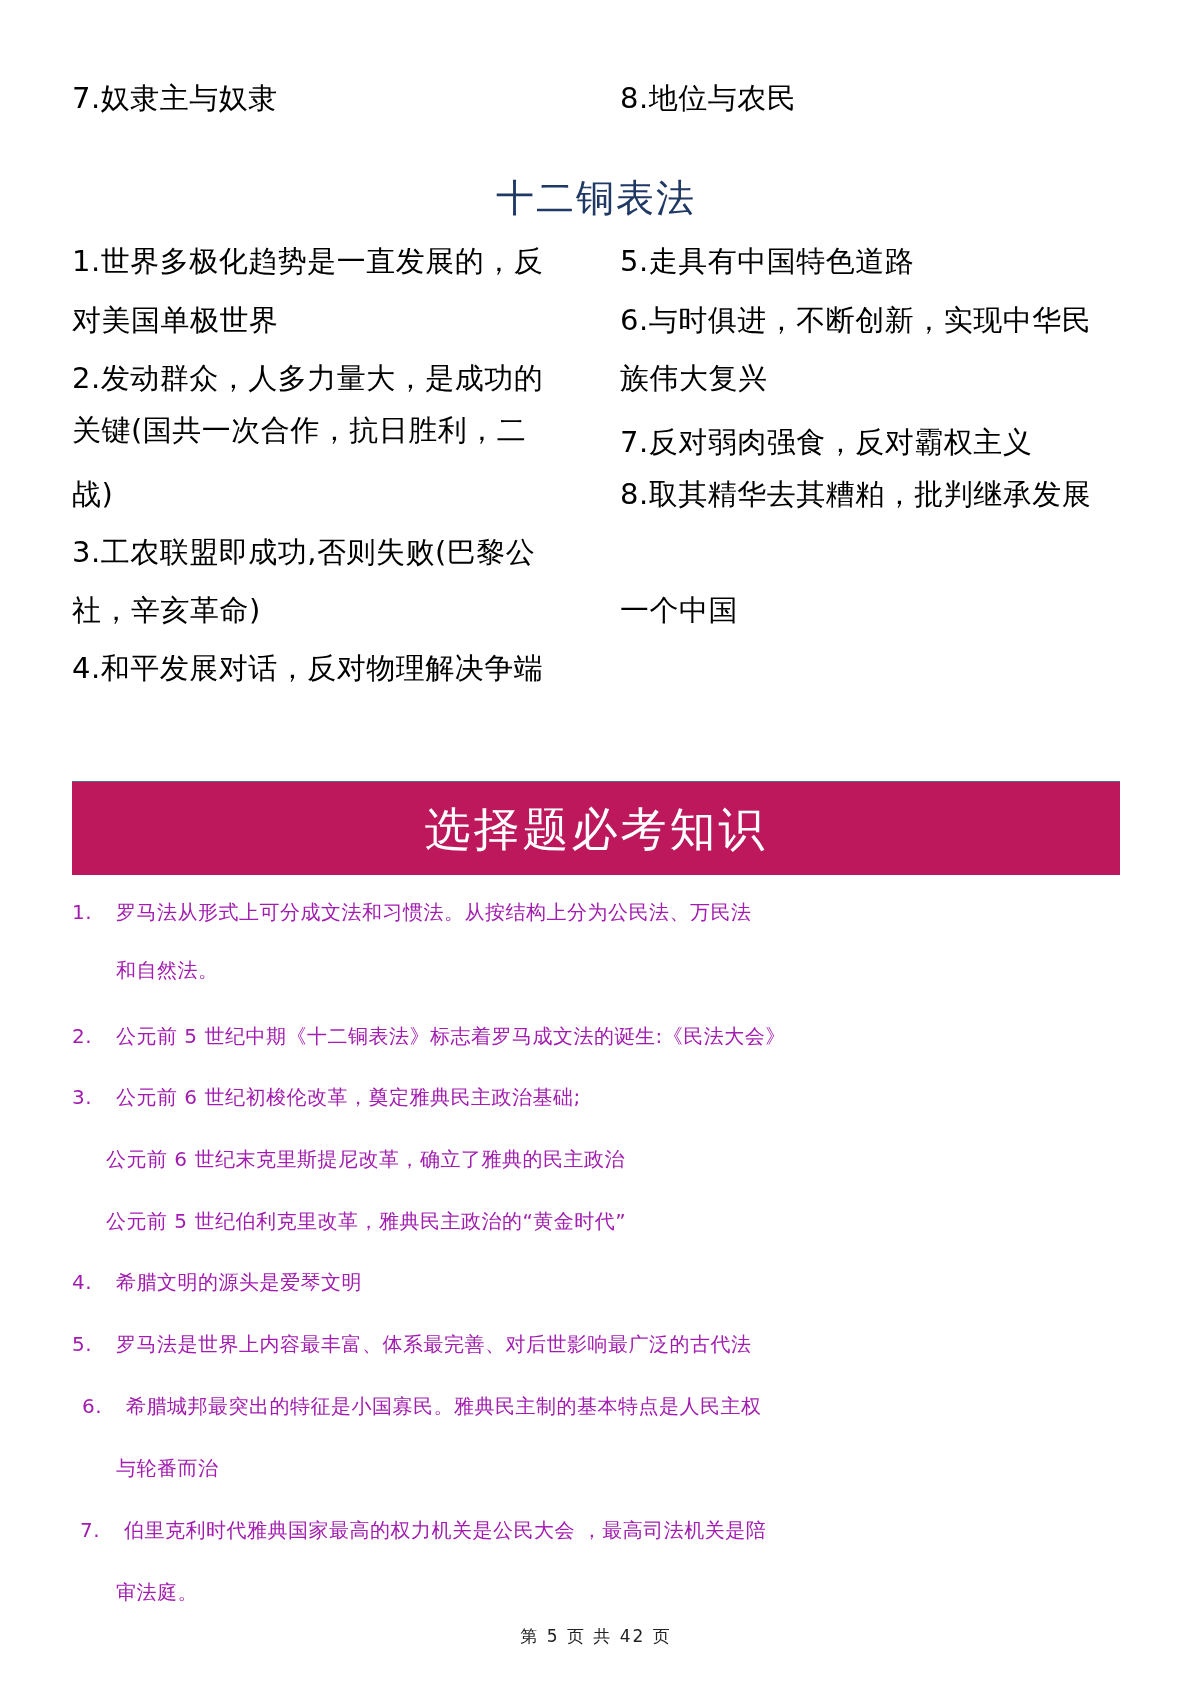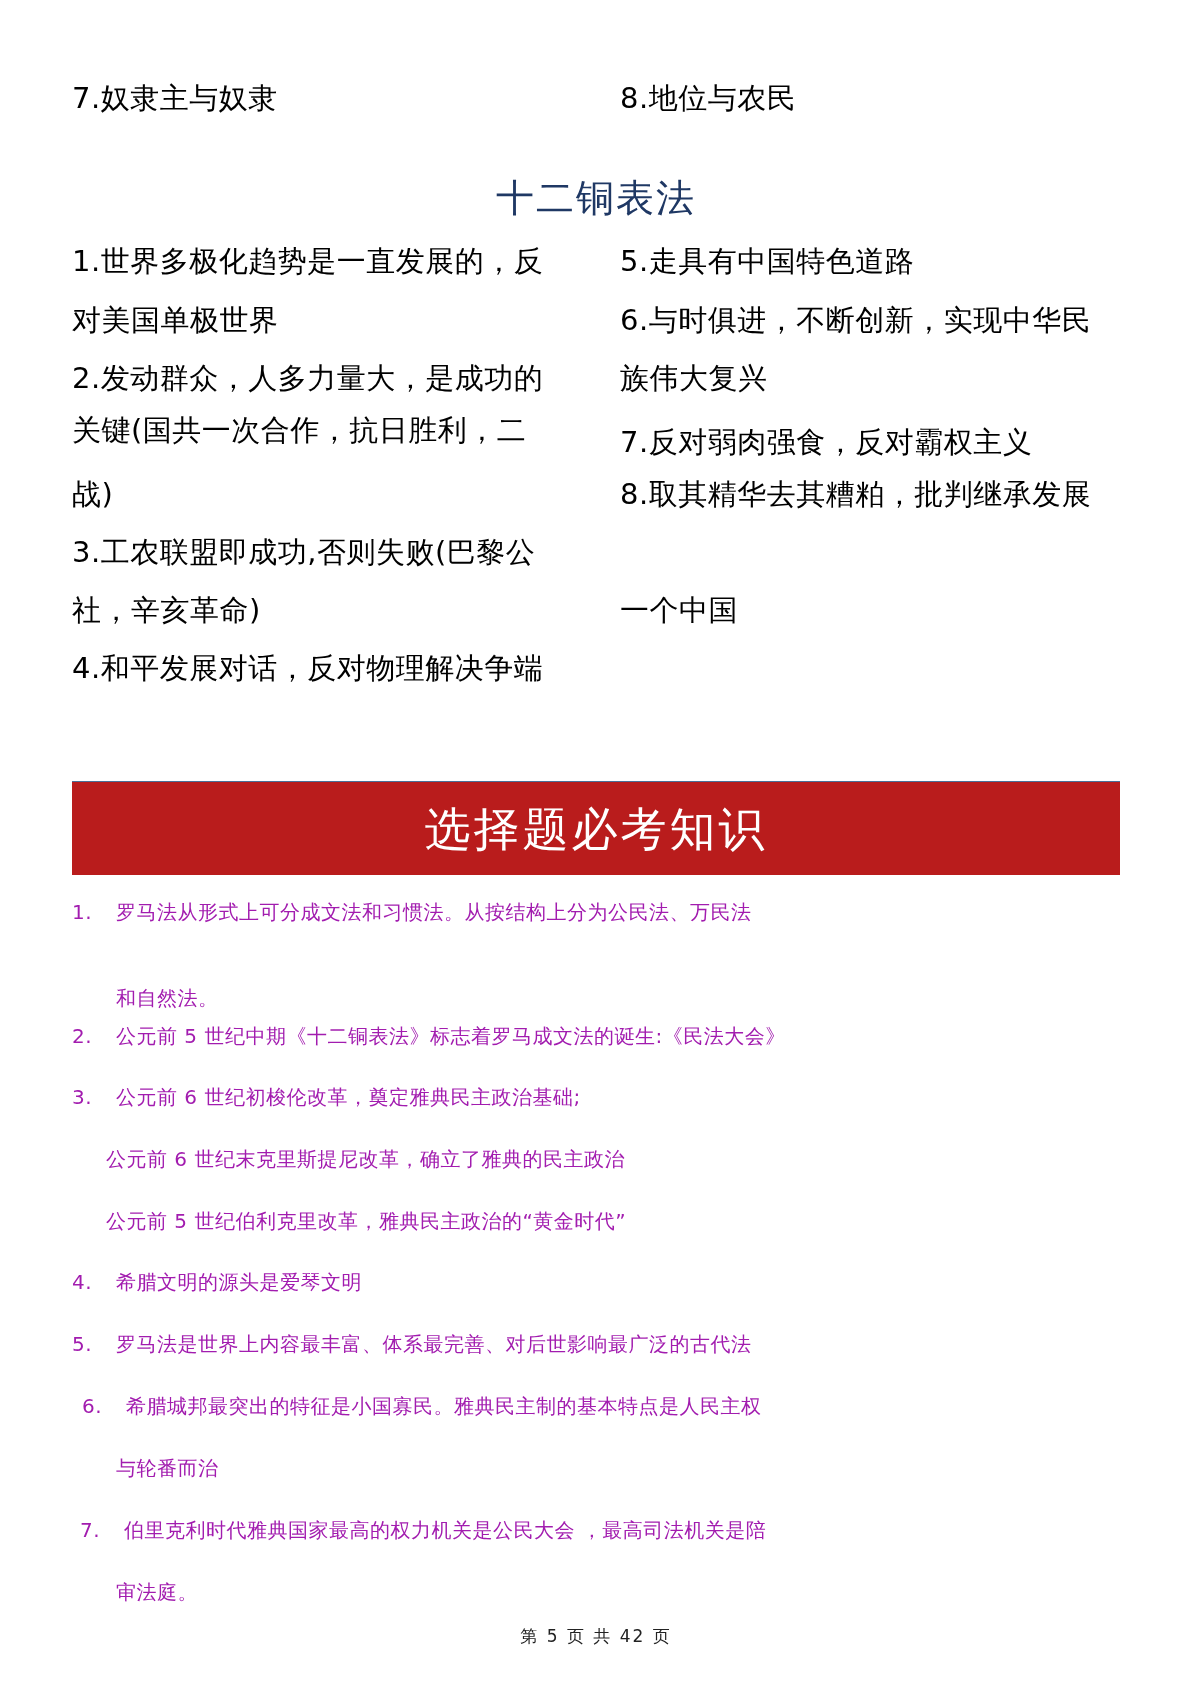--- a/index.html
+++ b/index.html
@@ -41,21 +41,21 @@
       line-height: 48px;
       color: #1f3864;
       letter-spacing: 2px;
     }
     .banner {
       position: absolute;
       left: 72px;
       top: 781px;
       width: 1048px;
       height: 93px;
-      background: #b91c1c;
+      background: #be185d;
       border-top: 1px solid #4a7098;
       display: flex;
       align-items: center;
       justify-content: center;
     }
     .banner-title {
       color: #ffffff;
       font-size: 46px;
       line-height: 56px;
       letter-spacing: 3px;
@@ -110,21 +110,21 @@
   <div class="text-line col-right" style="top:476px;">8.取其精华去其糟粕，批判继承发展</div>
   <div class="text-line col-right" style="top:592px;">一个中国</div>
 
   <div class="banner">
     <span class="banner-title">选择题必考知识</span>
   </div>
 
   <div class="num-item" style="left:72px; top:894px;">
     <span class="num">1.</span><span>罗马法从形式上可分成文法和习惯法。从按结构上分为公民法、万民法</span>
   </div>
-  <div class="num-item" style="left:116px; top:952px;margin-top:28px;">和自然法。</div>
+  <div class="num-item" style="left:116px; top:952px;">和自然法。</div>
 
   <div class="num-item" style="left:72px; top:1018px;">
     <span class="num">2.</span><span>公元前 5 世纪中期《十二铜表法》标志着罗马成文法的诞生:《民法大会》</span>
   </div>
 
   <div class="num-item" style="left:72px; top:1079px;">
     <span class="num">3.</span><span>公元前 6 世纪初梭伦改革，奠定雅典民主政治基础;</span>
   </div>
   <div class="num-item" style="left:106px; top:1141px;">公元前 6 世纪末克里斯提尼改革，确立了雅典的民主政治</div>
   <div class="num-item" style="left:106px; top:1203px;">公元前 5 世纪伯利克里改革，雅典民主政治的“黄金时代”</div>

